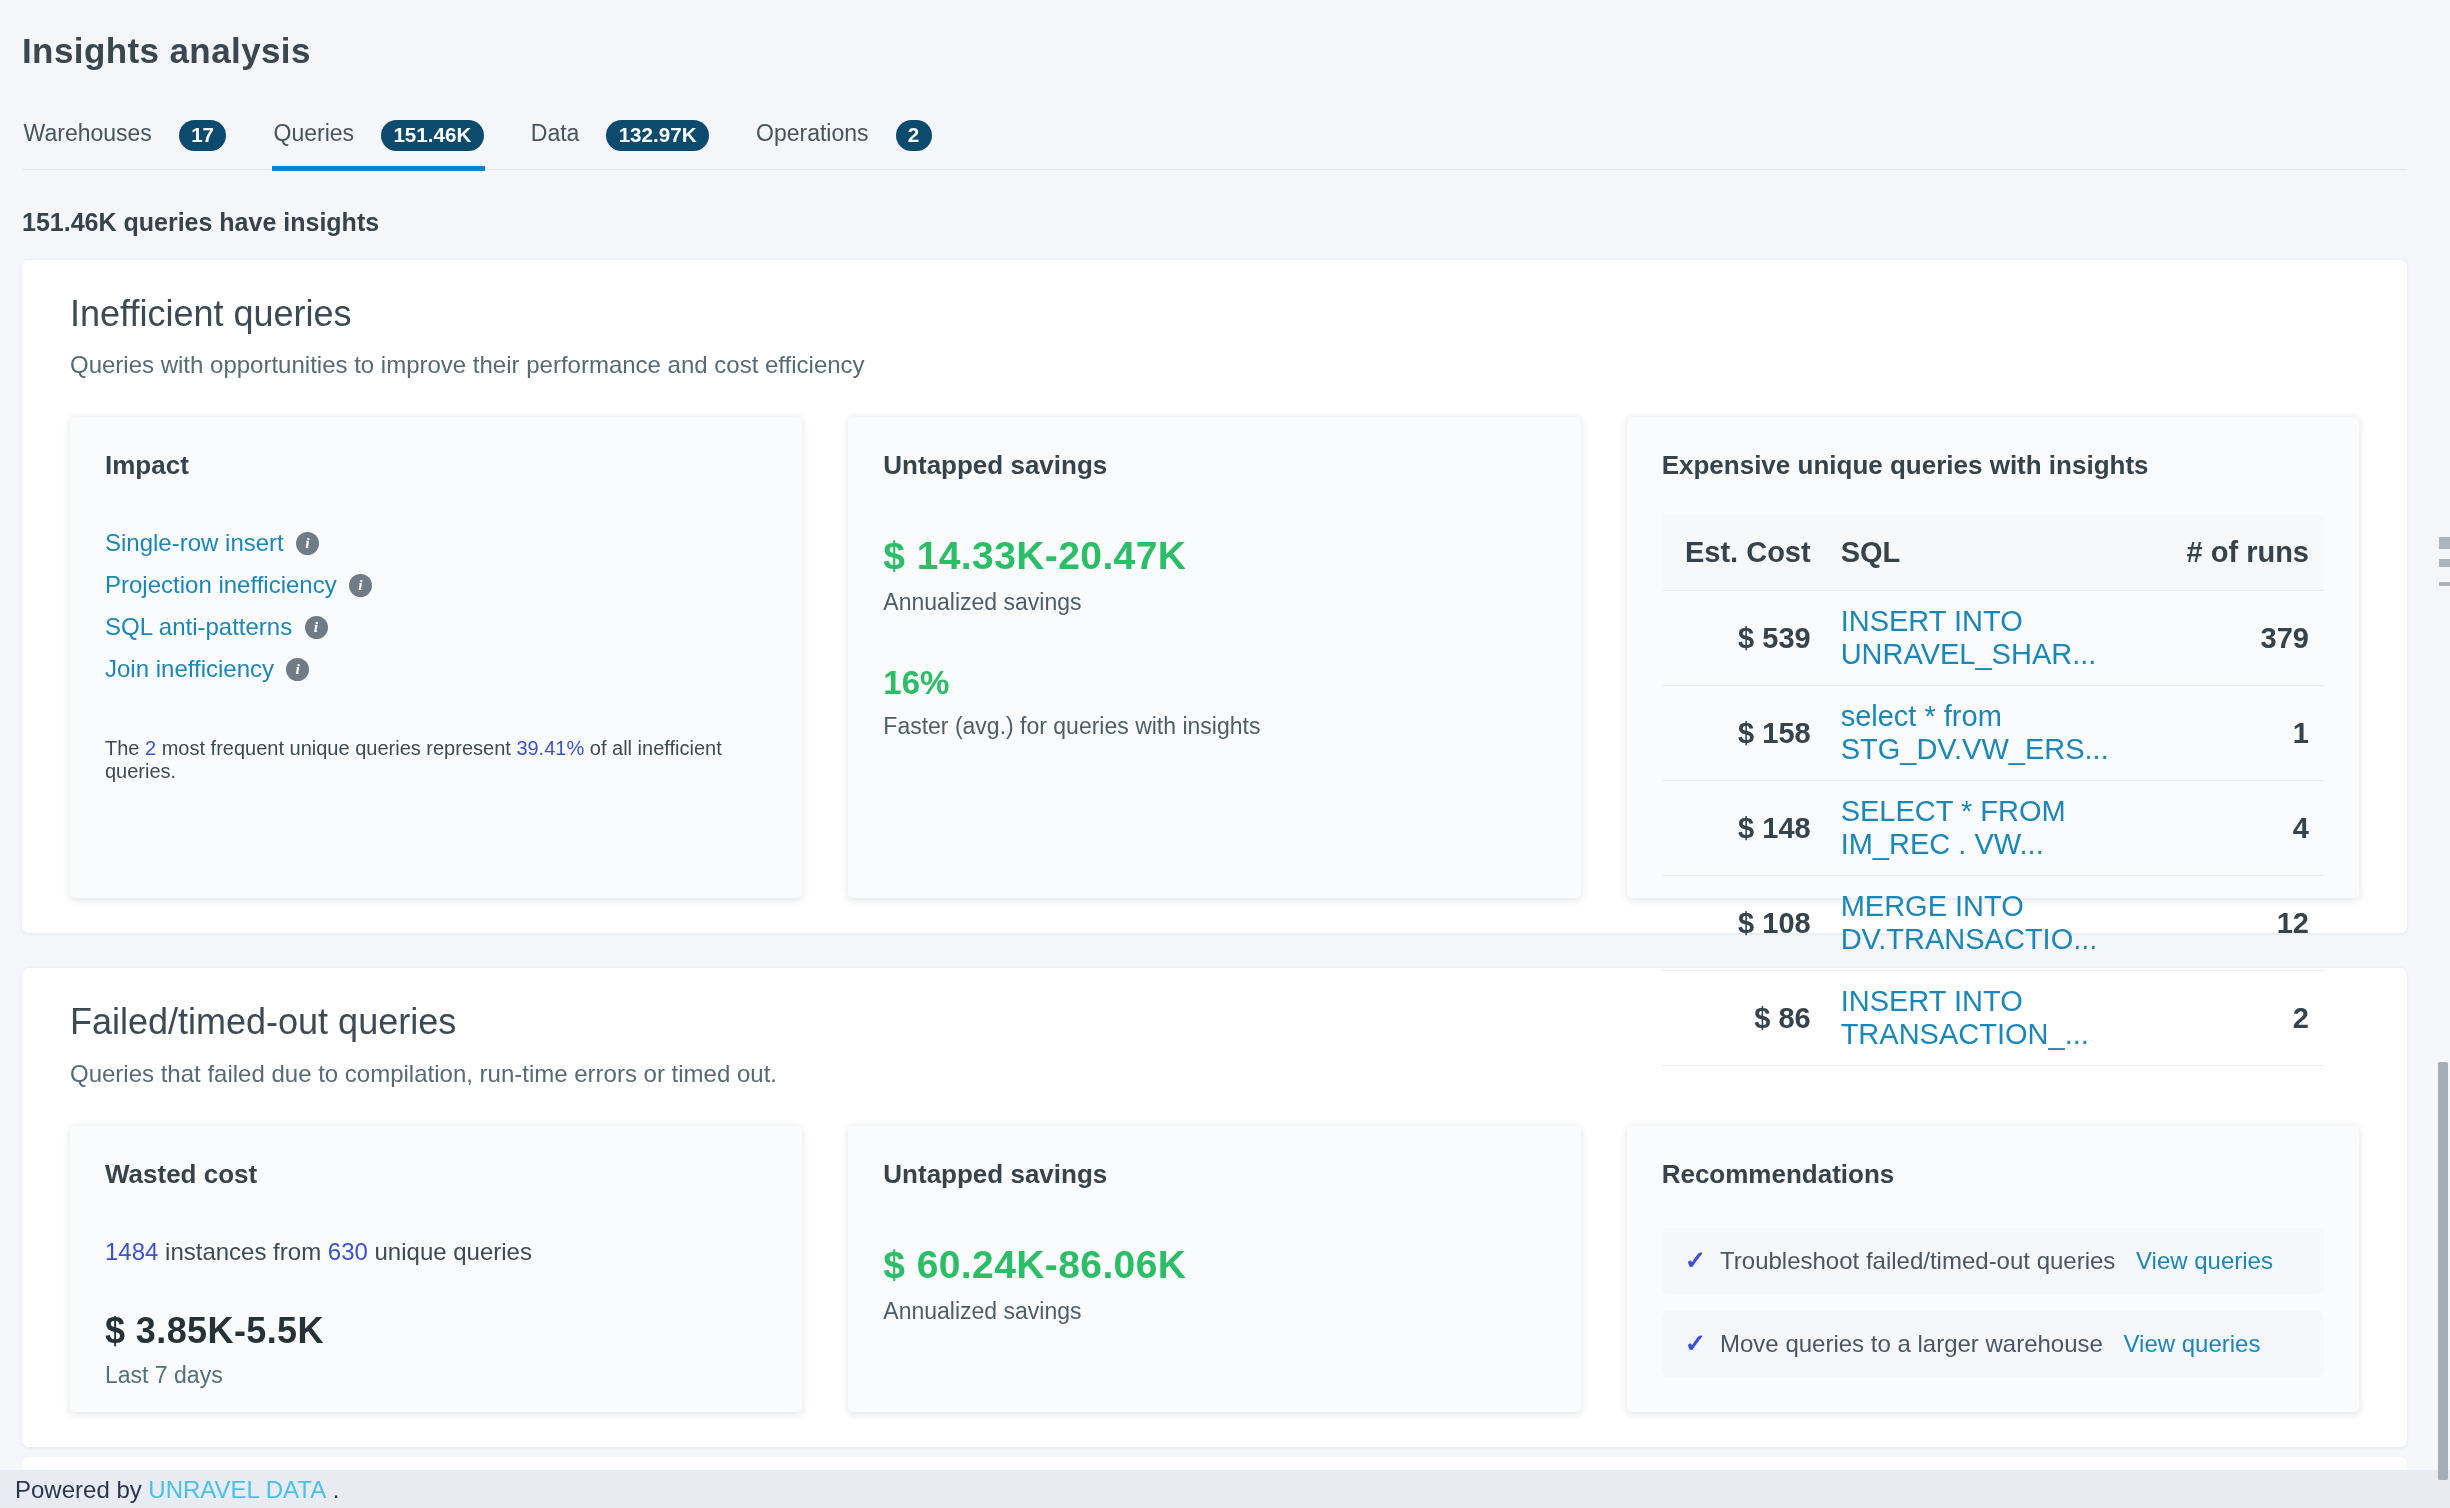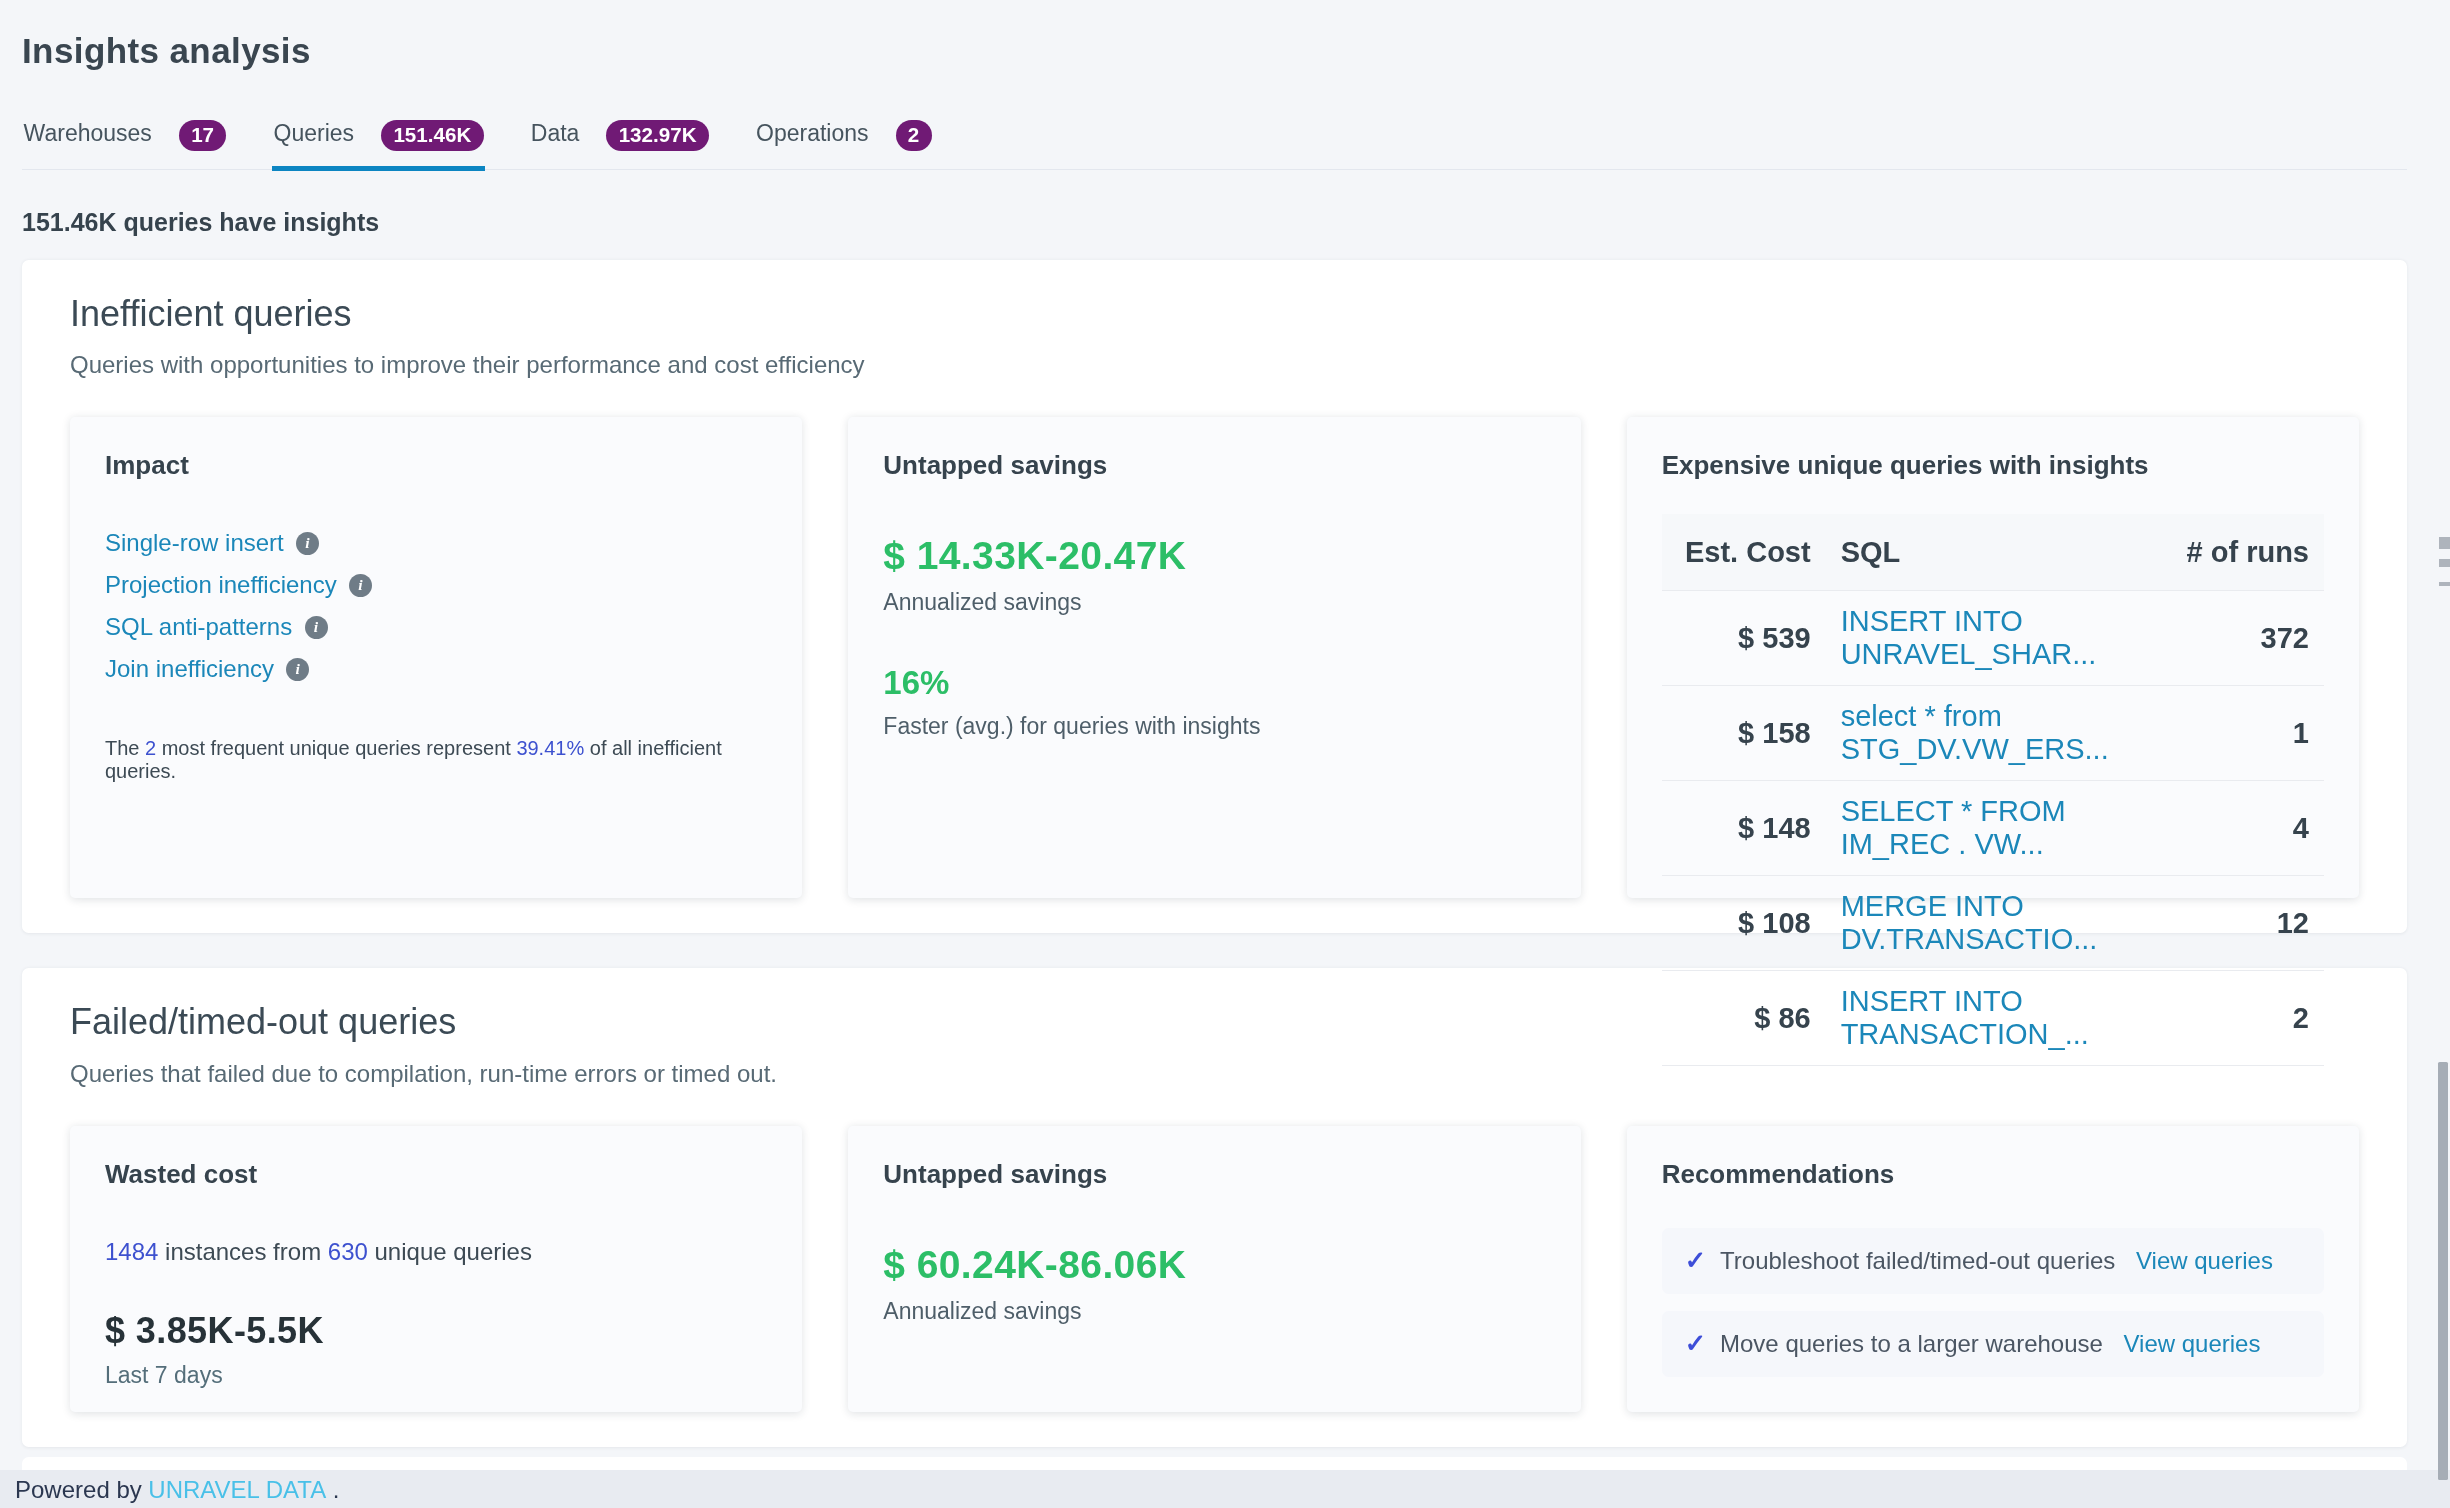--- a/index.html
+++ b/index.html
@@ -14,21 +14,21 @@
   .content { padding: 31px 43px 0 22px; }
 
   
   .page-title { font-size: 35px; font-weight: 700; color: #3a4650; letter-spacing: 0.4px; }
 
   
   .tabs { display: flex; gap: 44px; margin-top: 49px; border-bottom: 1.6px solid #e3e7ee; }
   .tab { display: flex; align-items: flex-start; gap: 27px; font-size: 23px; color: #46545e;
          padding: 0 1.6px 15px 1.6px; border-bottom: 5.8px solid transparent; margin-bottom: -1.6px; cursor: pointer; }
   .tab.active { border-bottom-color: #0c85c2; }
-  .badge { background: #701a75; color: #fff; font-weight: 700; font-size: 20.6px;
+  .badge { background: #0c4a6e; color: #fff; font-weight: 700; font-size: 20.6px;
            padding: 5px 12.3px; border-radius: 21.4px; line-height: 1; }
 
   .summary-heading { margin: 38px 0 23px; font-size: 25px; font-weight: 700; color: #36434d; }
 
   
   .section-card { background: #fff; border-radius: 6.6px; box-shadow: 0 0.8px 3.3px rgba(30,40,60,.07);
                   padding: 33px 48px 35px 48px; margin-bottom: 35px; }
   .section-title { font-size: 36px; font-weight: 400; color: #3b4a55; }
   .section-subtitle { margin-top: 16.4px; font-size: 24px; color: #586a75; }
   .cards-row { display: flex; gap: 46px; margin-top: 38px; }
@@ -167,21 +167,21 @@
             <tr>
               <th class="col-cost">Est. Cost</th>
               <th class="col-sql">SQL</th>
               <th class="col-runs"># of runs</th>
             </tr>
           </thead>
           <tbody>
             <tr>
               <td class="td-cost">$ 539</td>
               <td class="td-sql">INSERT INTO UNRAVEL_SHAR...</td>
-              <td class="td-runs">372</td>
+              <td class="td-runs">379</td>
             </tr>
             <tr>
               <td class="td-cost">$ 158</td>
               <td class="td-sql">select * from STG_DV.VW_ERS...</td>
               <td class="td-runs">1</td>
             </tr>
             <tr>
               <td class="td-cost">$ 148</td>
               <td class="td-sql">SELECT * FROM IM_REC . VW...</td>
               <td class="td-runs">4</td>

